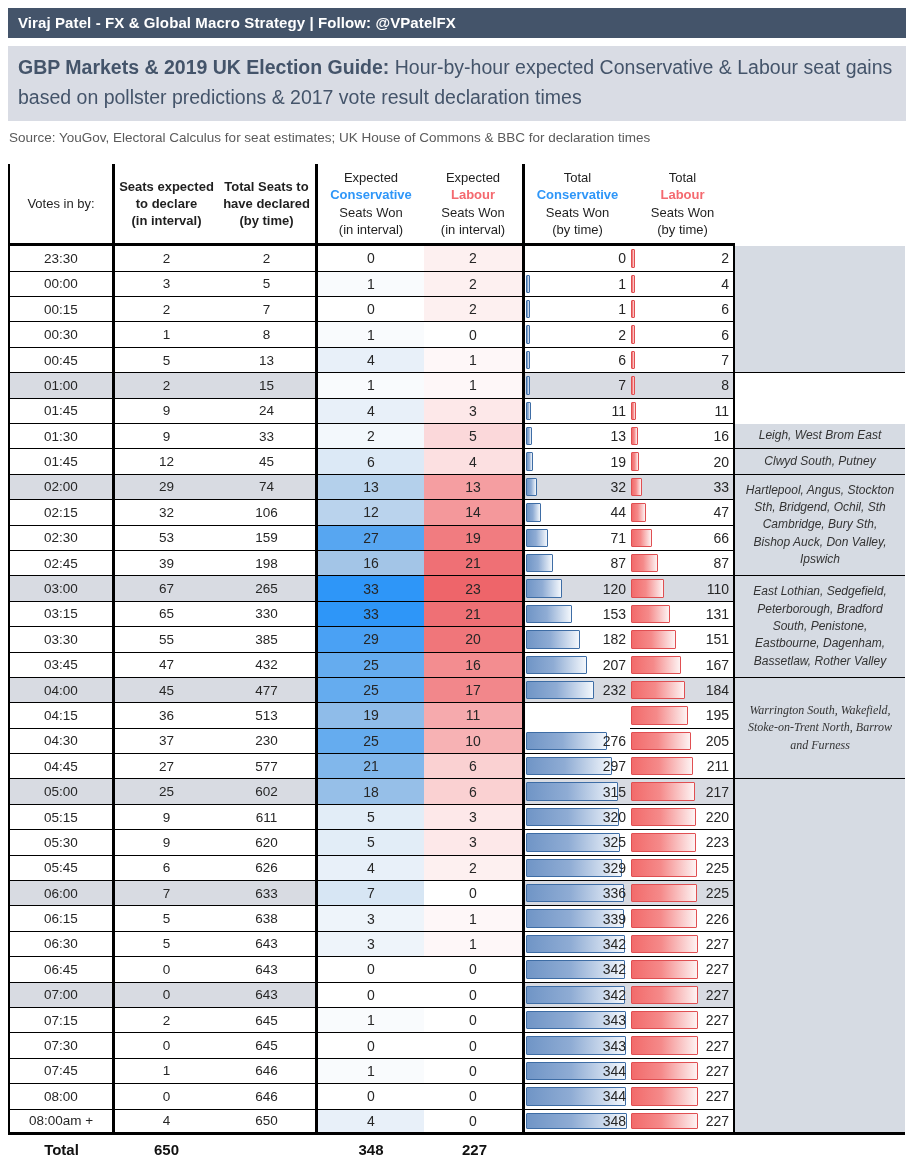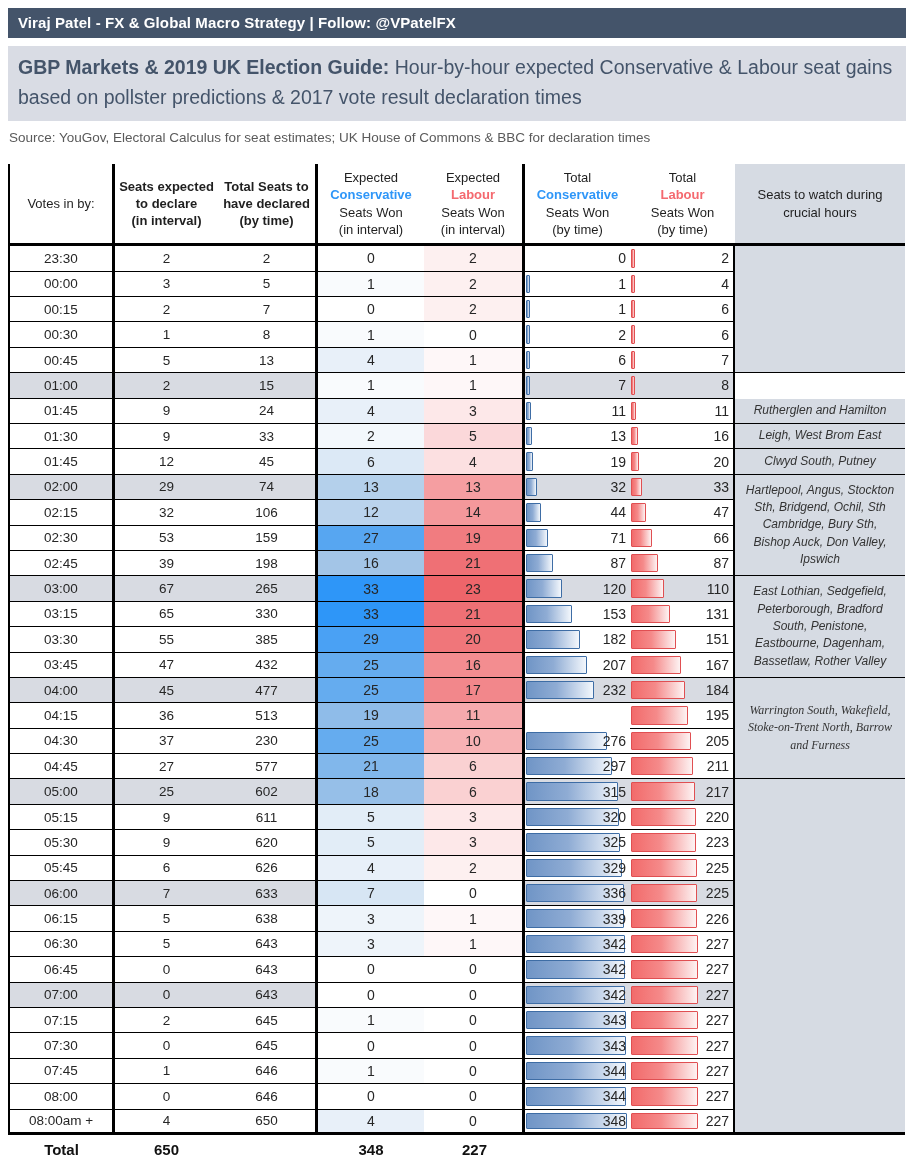--- a/index.html
+++ b/index.html
@@ -83,24 +83,20 @@
         <div>Total</div>
         <div style="color: rgb(46, 150, 248); font-weight: 600;">Conservative</div>
         <div>Seats Won</div>
         <div>(by time)</div>
       </div>
       <div class="hc" style="grid-area: 1 / 7;">
         <div>Total</div>
         <div style="color: rgb(244, 105, 111); font-weight: 600;">Labour</div>
         <div>Seats Won</div>
         <div>(by time)</div>
-      </div>
-      <div class="hc watchhead" style="grid-area: 1 / 8;">
-        <div>Seats to watch during</div>
-        <div>crucial hours</div>
       </div>
       <div class="c num bL bR3" style="grid-area: 2 / 1;">23:30</div>
       <div class="c num" style="grid-area: 2 / 2;">2</div>
       <div class="c num bR3" style="grid-area: 2 / 3;">2</div>
       <div class="c" style="grid-area: 2 / 4; background: rgb(255, 255, 255);">0</div>
       <div class="c bR3" style="grid-area: 2 / 5; background: rgb(253, 240, 240);">2</div>
       <div class="c barcell" style="grid-area: 2 / 6;">
         <span class="barnum">0</span>
       </div>
       <div class="c bR2 barcell" style="grid-area: 2 / 7;">
@@ -543,21 +539,20 @@
       <div class="c bR3 bB3" style="grid-area: 36 / 5; background: rgb(255, 255, 255);">0</div>
       <div class="c barcell bB3" style="grid-area: 36 / 6;">
         <div class="bar con" style="width: 99px;"></div>
         <span class="barnum">348</span>
       </div>
       <div class="c bR2 barcell bB3" style="grid-area: 36 / 7;">
         <div class="bar lab" style="width: 64.5776px;"></div>
         <span class="barnum">227</span>
       </div>
       <div class="wb sep" style="grid-row: 2 / span 5;"></div>
-      <div class="wb sep" style="grid-row: 8 / span 1;">Rutherglen and Hamilton</div>
       <div class="wb sep" style="grid-row: 9 / span 1;">Leigh, West Brom East</div>
       <div class="wb sep" style="grid-row: 11 / span 4;">Hartlepool, Angus, Stockton Sth, Bridgend, Ochil, Sth Cambridge, Bury Sth, Bishop Auck, Don Valley, Ipswich</div>
       <div class="wb sep" style="grid-row: 10 / span 1;">Clwyd South, Putney</div>
       <div class="wb sep" style="grid-row: 15 / span 4;">East Lothian, Sedgefield, Peterborough, Bradford South, Penistone, Eastbourne, Dagenham, Bassetlaw, Rother Valley</div>
       <div class="wb sep" style="grid-row: 19 / span 4; font-family: Liberation Serif, serif;">Warrington South, Wakefield, Stoke-on-Trent North, Barrow and Furness</div>
       <div class="wb bB3" style="grid-row: 23 / span 14;"></div>
     </div>
 
   <div class="total-row">
     <div class="tcell" style="grid-column:1">Total</div>

